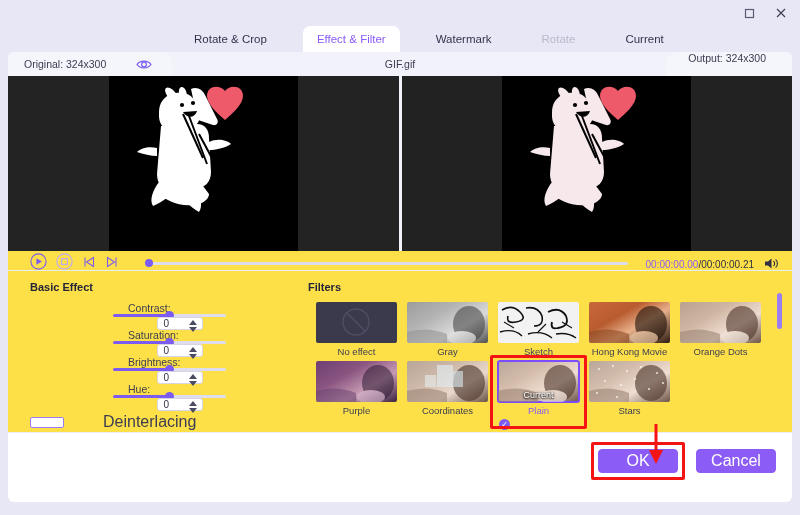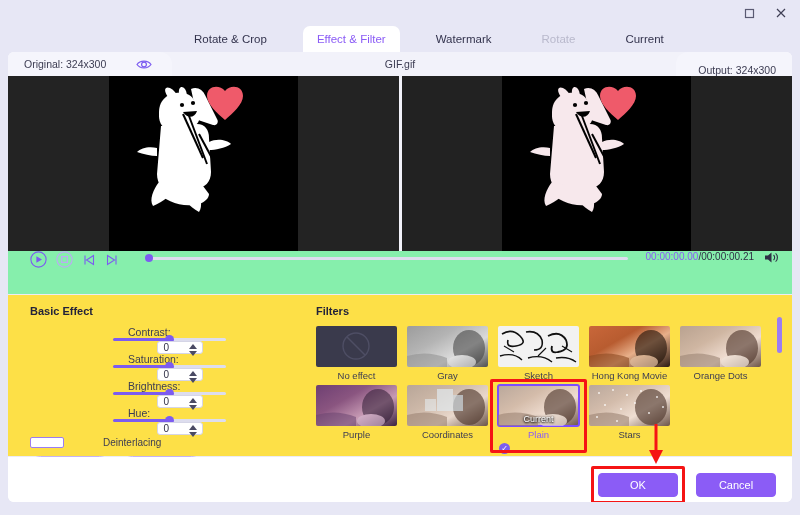--- a/index.html
+++ b/index.html
@@ -76,21 +76,21 @@
     background: #f5f5fc;
     border-radius: 0 12px 0 0;
   }
   .eye-icon { color: #7c5cf0; display: flex; align-items: center; cursor: pointer; }
   .file-name {
     position: absolute; left: 0; right: 0; top: 0; height: 24px;
     line-height: 24px; text-align: center; font-size: 10.5px; color: #3c3c52;
   }
   .out-chip {
     position: absolute; right: 0; top: 0; height: 24px;
-    display: flex; align-items: flex-end; padding: 0 16px 0 22px;
+    display: flex; align-items: flex-start; padding: 0 26px 0 22px;
     background: #f5f5fc;
     border-radius: 12px 0 0 0;
   }
 
   
   .previews {
     position: relative;
     height: 175px; width: 100%;
     display: flex;
     background: #1e1e1e;
@@ -107,23 +107,23 @@
   }
   .stage {
     width: 189px; height: 175px;
     background: #000000;
     position: relative;
   }
   .stage svg { display: block; }
 
   
   .transport {
-    position: relative; height: 44px; width: 100%;
-    background: #86efac;
-    display: flex; align-items: flex-start;
+    position: relative; height: 20px; width: 100%;
+    background: #fde047;
+    display: flex; align-items: flex-end;
     padding: 0 12px 0 22px;
     border-bottom: 1px solid #ececf5;
   }
   .tctrls { display: flex; align-items: center; gap: 9px; }
   .tbtn { color: #7c5cf0; display: flex; align-items: center; cursor: pointer; }
   .tbtn.dim { color: #a99bf3; }
   .seek {
     position: relative; flex: 1; height: 14px; margin: 0 18px 0 26px;
     display: flex; align-items: center; cursor: pointer;
   }
@@ -158,30 +158,30 @@
     border: 1px solid #d5d5e6; border-radius: 3px;
     display: flex; align-items: center; position: relative; background: #fff;
   }
   .spin-val { font-size: 10px; color: #2f2f45; padding-left: 6px; }
   .spin-arrows {
     position: absolute; right: 5px; top: 2px;
     display: flex; flex-direction: column; gap: 2px; cursor: pointer;
   }
   .checkrow { display: flex; align-items: center; gap: 7px; margin: 5px 0 8px 0; }
   .chk { width: 11px; height: 11px; border: 1px solid #9b7df2; border-radius: 2px; background: #fff; cursor: pointer; }
-  .checkrow span { font-size: 10px; color: #3c3c52; padding-left: 32px; }
+  .checkrow span { font-size: 16px; color: #3c3c52; padding-left: 32px; }
   .btnrow { display: flex; gap: 12px; }
   .ghostbtn {
     width: 80px; height: 21px; border: 1px solid #c3b3f5; border-radius: 11px;
     background: #fff; color: #8b5cf6; font-size: 10px;
     display: flex; align-items: center; justify-content: center; cursor: pointer;
   }
 
   .filters { flex: 1; padding: 10px 0 0 0; position: relative; }
-  .filters .panel-title { margin-left: 8px; }
+  .filters .panel-title { margin-left: 0; }
   .fgrid { display: flex; flex-wrap: wrap; gap: 0; }
   .fcell {
     width: 81px; margin-right: 10px; margin-bottom: 4px;
     position: relative; cursor: pointer;
   }
   .fthumb {
     width: 81px; height: 41px; border-radius: 2px;
     position: relative; overflow: hidden;
     background: #cbb9ae;
   }
@@ -216,21 +216,21 @@
 
   
   .footer {
     position: relative; height: 55px; width: 100%;
     background: #ffffff;
     display: flex; align-items: center; justify-content: flex-end;
     padding-right: 16px; gap: 18px;
   }
   .pbtn {
     width: 80px; height: 24px; border-radius: 4px;
-    background: #8b5cf6; color: #ffffff; font-size: 11px;
+    background: #8b5cf6; color: #ffffff; font-size: 16px;
     display: flex; align-items: center; justify-content: center;
     border: 1px solid #8b5cf6; cursor: pointer;
   }
   .ok-wrap { position: relative; }
   .ok-redbox {
     position: absolute; left: -7px; top: -7px;
     width: 94px; height: 38px;
     border: 3px solid #f51414; border-radius: 2px; pointer-events: none;
   }
 

